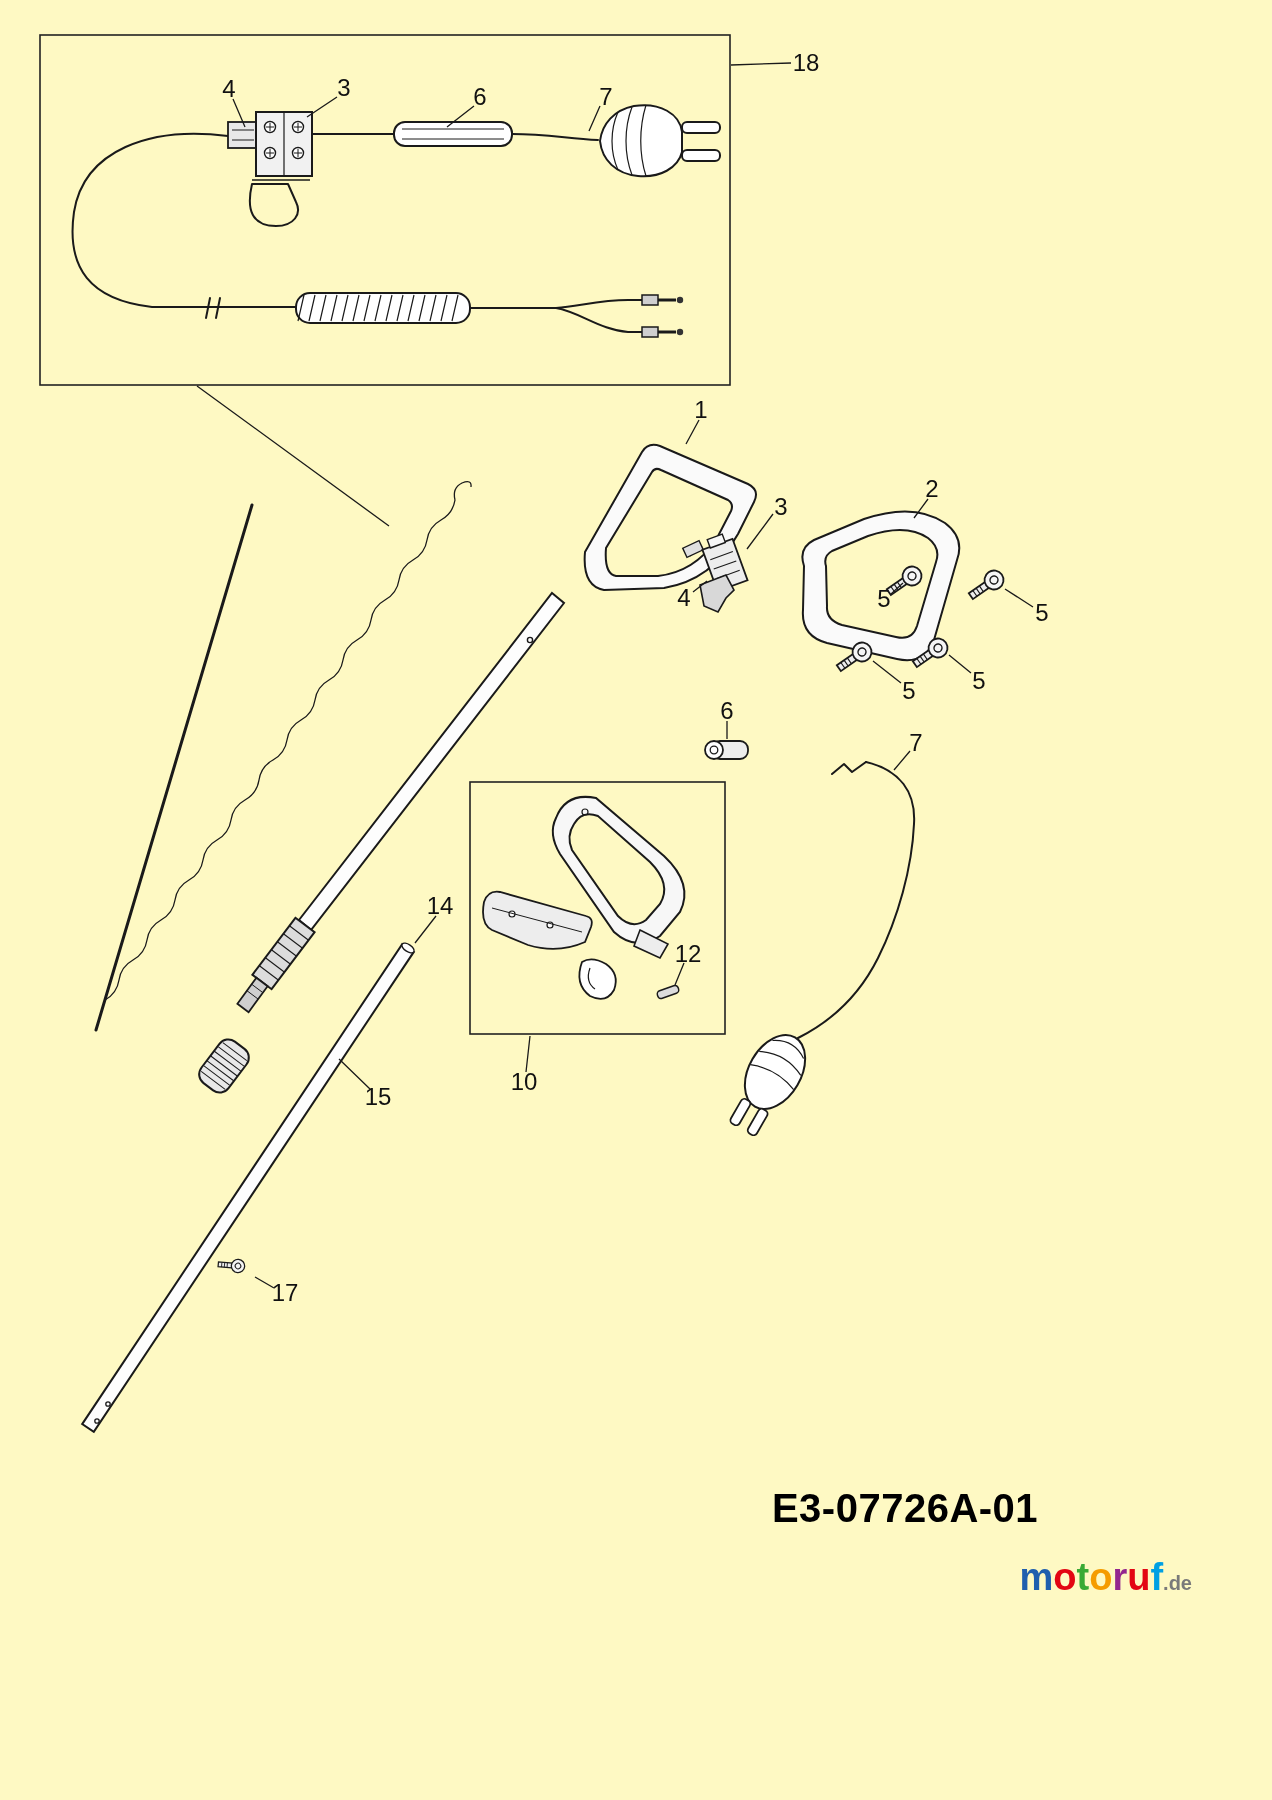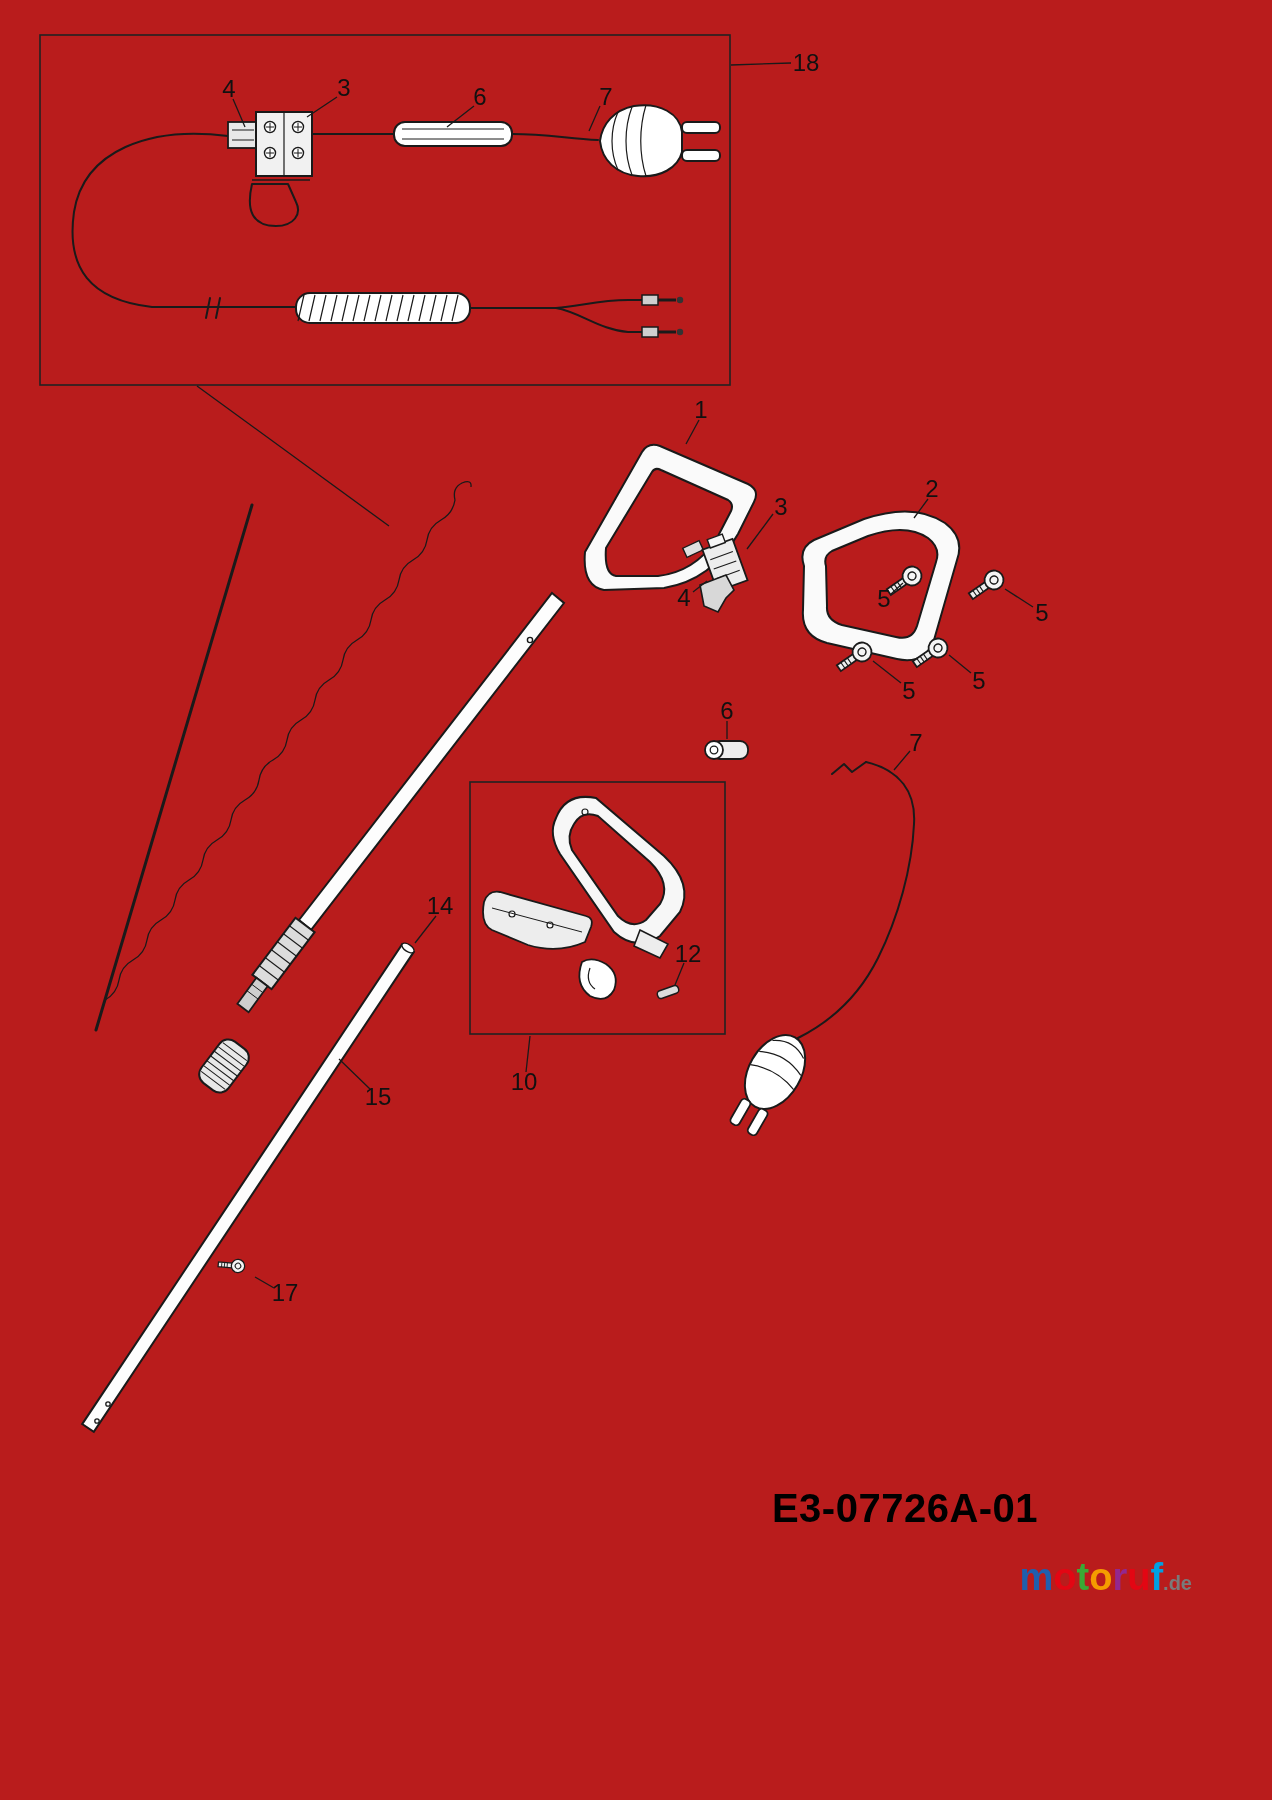--- a/index.html
+++ b/index.html
@@ -1,16 +1,16 @@
 <!DOCTYPE html>
 <html><head>
 <meta charset="utf-8">
 <style>
   html,body{margin:0;padding:0;background:#fff;}
-  .canvas{position:relative;width:1272px;height:1800px;background:#b91c1c;overflow:hidden;
+  .canvas{position:relative;width:1272px;height:1800px;background:#fef9c3;overflow:hidden;
           font-family:"Liberation Sans",sans-serif;}
   svg{position:absolute;left:0;top:0;}
   .callout{font:400 24px "Liberation Sans",sans-serif;fill:#111;text-anchor:middle;}
   .partcode{font:700 40px "Liberation Sans",sans-serif;fill:#000;text-anchor:middle;letter-spacing:.5px;}
   .logo-text{font:700 38px "Liberation Sans",sans-serif;text-anchor:end;}
   .ln{fill:none;stroke:#1a1a1a;stroke-width:2;stroke-linecap:round;stroke-linejoin:round;}
   .ldr{fill:none;stroke:#1a1a1a;stroke-width:1.3;}
 </style>
 </head>
 <body>

